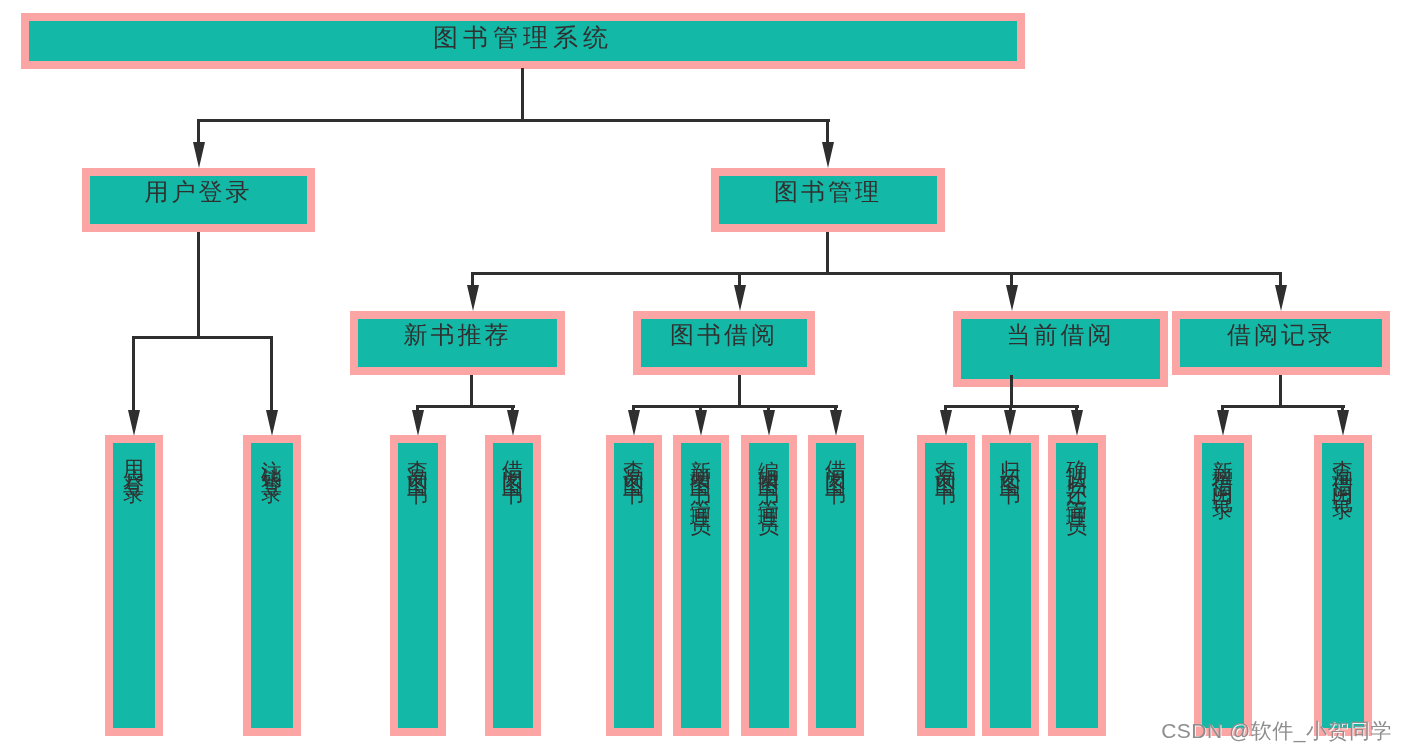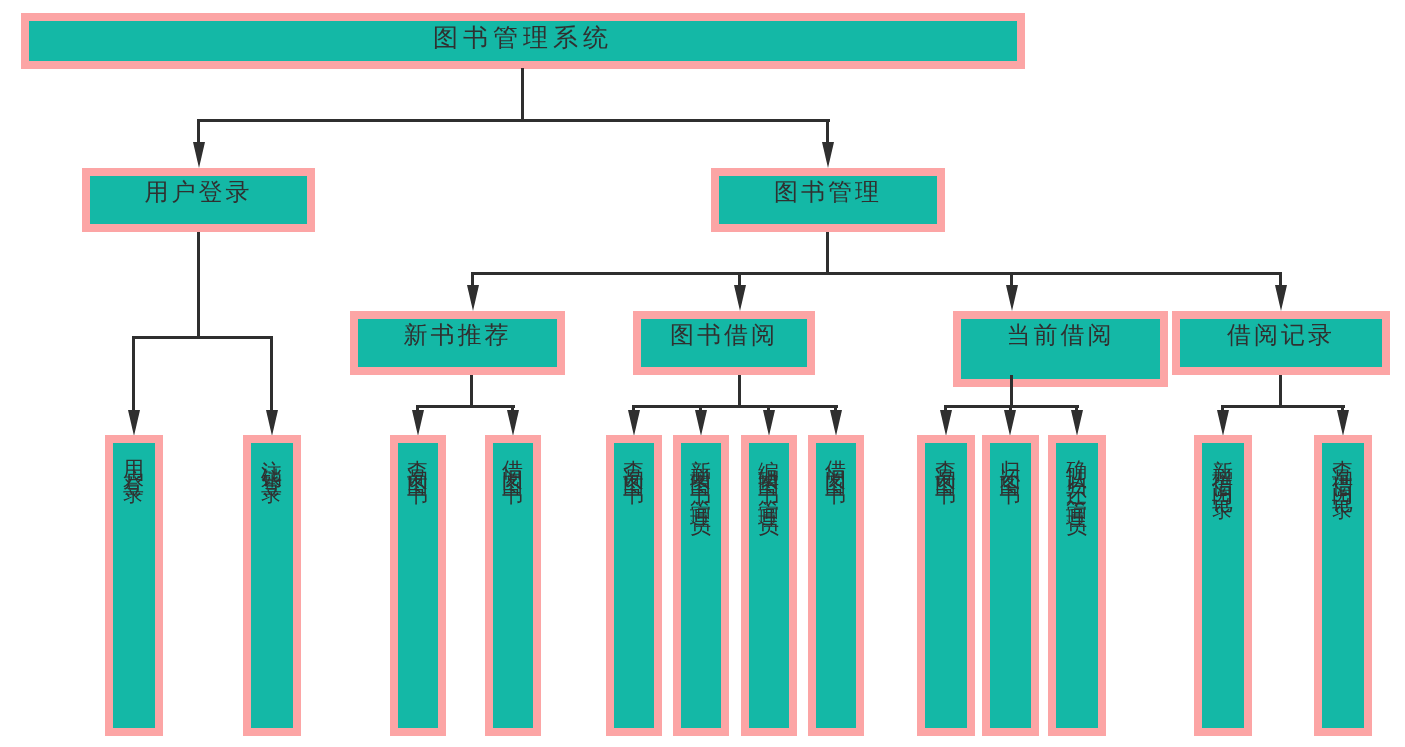--- a/index.html
+++ b/index.html
@@ -181,14 +181,15 @@
     <span class="v-label">确认归还（管理员）</span>
   </div>
 
   <div class="box" style="left:1194px;top:435px;width:58px;height:301px;">
     <span class="v-label">新增借阅记录</span>
   </div>
   <div class="box" style="left:1314px;top:435px;width:58px;height:301px;">
     <span class="v-label">查询借阅记录</span>
   </div>
 
+  <div class="watermark">CSDN @软件_小贺同学</div>
 
 </div>
 
 </body></html>

